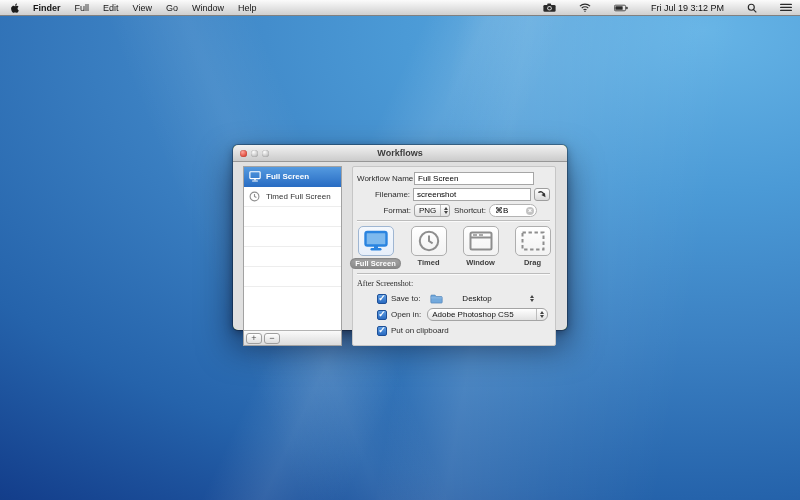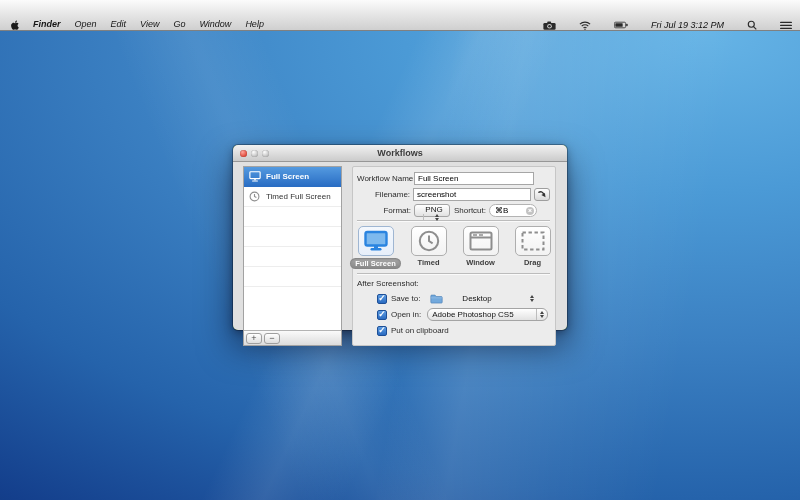--- a/index.html
+++ b/index.html
@@ -8,25 +8,25 @@
     font-family:"Liberation Sans", sans-serif;
     position:relative;
     background:
       linear-gradient(115deg, rgba(255,255,255,0) 42%, rgba(255,255,255,0.10) 48%, rgba(255,255,255,0) 56%),
       linear-gradient(100deg, rgba(255,255,255,0) 52%, rgba(255,255,255,0.12) 60%, rgba(255,255,255,0.05) 72%, rgba(255,255,255,0) 84%),
       linear-gradient(248deg, rgba(255,255,255,0) 55%, rgba(255,255,255,0.07) 62%, rgba(255,255,255,0) 70%),
       radial-gradient(150% 130% at 88% 6%, #66b4e6 0%, #4b9ad6 25%, #3b80c2 48%, #2563ab 72%, #143f8c 92%, #0e3579 100%);
   }
   
   .menubar {
-    position:absolute; top:0; left:0; right:0; height:31px;
+    position:absolute; top:0; left:0; right:0; height:16px;
     background:linear-gradient(#fbfbfb,#cfcfcf);
     border-bottom:1px solid #808080;
-    display:flex; align-items:flex-end;
-    padding:0 8px; font-size:9px; color:#161616; z-index:50;font-style:italic;
+    display:flex; align-items:center;
+    padding:0 8px; font-size:9px; color:#161616; z-index:50;
   }
   .menubar .apple { display:flex; align-items:center; padding:0 6px 0 2px; }
   .menu-item { padding:0 7px; line-height:12px; }
   .menu-item.app { font-weight:bold; }
   .menu-right { margin-left:auto; display:flex; align-items:center; gap:23px; }
   .status-icon { display:flex; align-items:center; }
   .clock { font-size:9px; color:#111; white-space:nowrap; }
   
   .window {
     position:absolute; left:233px; top:145px; width:334px; height:185px;
@@ -121,21 +121,21 @@
     background:linear-gradient(#ffffff,#f2f2f2);
     display:flex; align-items:center; justify-content:center;
   }
   .type.selected .type-box { background:linear-gradient(#f4f8fd,#e7effa); border-color:#9fb6d2; }
   .type-label { margin-top:2px; font-size:7.5px; font-weight:bold; color:#3d3d3d; white-space:nowrap; line-height:9px; }
   .type.selected .type-label {
     background:linear-gradient(#a9a9a9,#868686); color:#fff;
     border-radius:7px; padding:1px 5px; box-shadow:inset 0 1px 2px rgba(0,0,0,.25);
   }
   
-  .after-h { margin:1px 0 4px 0; color:#2b2b2b; }
+  .after-h { margin:1px 0 4px 0; color:#2b2b2b;font-family:Liberation Serif, serif; }
   .arow { display:flex; align-items:center; margin:0 2px 3px 20px; height:13px; gap:4px; }
   .cbx {
     width:10px; height:10px; border-radius:2px; flex:none;
     background:linear-gradient(#5e9de2,#2a6bc1); border:1px solid #1d4f97;
     color:#fff; font-size:9px; line-height:9px; text-align:center; font-weight:bold;
   }
   .cbx::after { content:"✓"; position:relative; top:-1px; }
   .alabel { white-space:nowrap; color:#2b2b2b; }
   .aval { white-space:nowrap; color:#111; }
   .spacer { flex:1; }
@@ -146,21 +146,21 @@
 
 <div class="menubar">
   <span class="apple">
     <span>
       <svg width="10" height="11" viewBox="0 0 170 195">
           <path fill="#1b1b1b" d="M119 31c0 8-3 16-9 23-7 8-16 13-25 12 0-1 0-2 0-3 0-8 3-16 9-23 3-3 7-6 11-9 5-2 9-3 13-4 1 1 1 2 1 4zM150 155c-2 6-5 11-9 16-5 7-8 11-11 14-5 4-9 6-14 6-4 0-8-1-13-3-5-2-10-3-15-3-5 0-9 1-15 3-5 2-9 3-13 3-5 0-10-2-15-6-3-3-7-8-12-14-5-7-9-15-12-25-4-10-5-20-5-29 0-11 2-20 7-28 4-6 9-11 15-15 6-4 13-5 20-6 4 0 9 1 15 4 6 2 10 3 12 3 1 0 6-1 14-4 7-3 13-4 18-3 14 1 24 6 31 16-12 7-18 18-18 31 0 10 4 19 11 26 3 3 7 6 11 7-1 3-2 5-2 7z"></path>
         </svg>
     </span>
   </span>
   <span class="menu-item app">Finder</span>
-  <span class="menu-item">Open</span>
+  <span class="menu-item">Full</span>
   <span class="menu-item">Edit</span>
   <span class="menu-item">View</span>
   <span class="menu-item">Go</span>
   <span class="menu-item">Window</span>
   <span class="menu-item">Help</span>
 
   <span class="menu-right">
     <span class="status-icon">
       <svg width="13" height="9" viewBox="0 0 20 14">
           <rect x="0.5" y="3" width="19" height="10.5" rx="2" fill="#2a2a2a"></rect>
@@ -258,21 +258,21 @@
           <span>
             <svg width="10" height="9" viewBox="0 0 12 11">
                 <path d="M1.5 3 Q6 0.5 8.2 5" fill="none" stroke="#333" stroke-width="1.6"></path>
                 <path d="M5.2 6.2 L10.3 8.8 L9.6 3.6 Z" fill="#333"></path>
               </svg>
           </span>
         </span>
       </div>
       <div class="frow">
         <span class="flabel">Format:</span>
-        <span class="popup" style="width:36px;flex-direction:column;">
+        <span class="popup" style="width:36px;">
           <span class="pop-val">PNG</span>
           <span class="stepper">
               <span class="tri-up"></span>
               <span class="tri-down"></span>
             </span>
         </span>
         <span class="flabel" style="width:auto; margin-left:4px;">Shortcut:</span>
         <span class="shortcut-field">
           <span>⌘B</span>
           <span class="clear-btn"></span>

